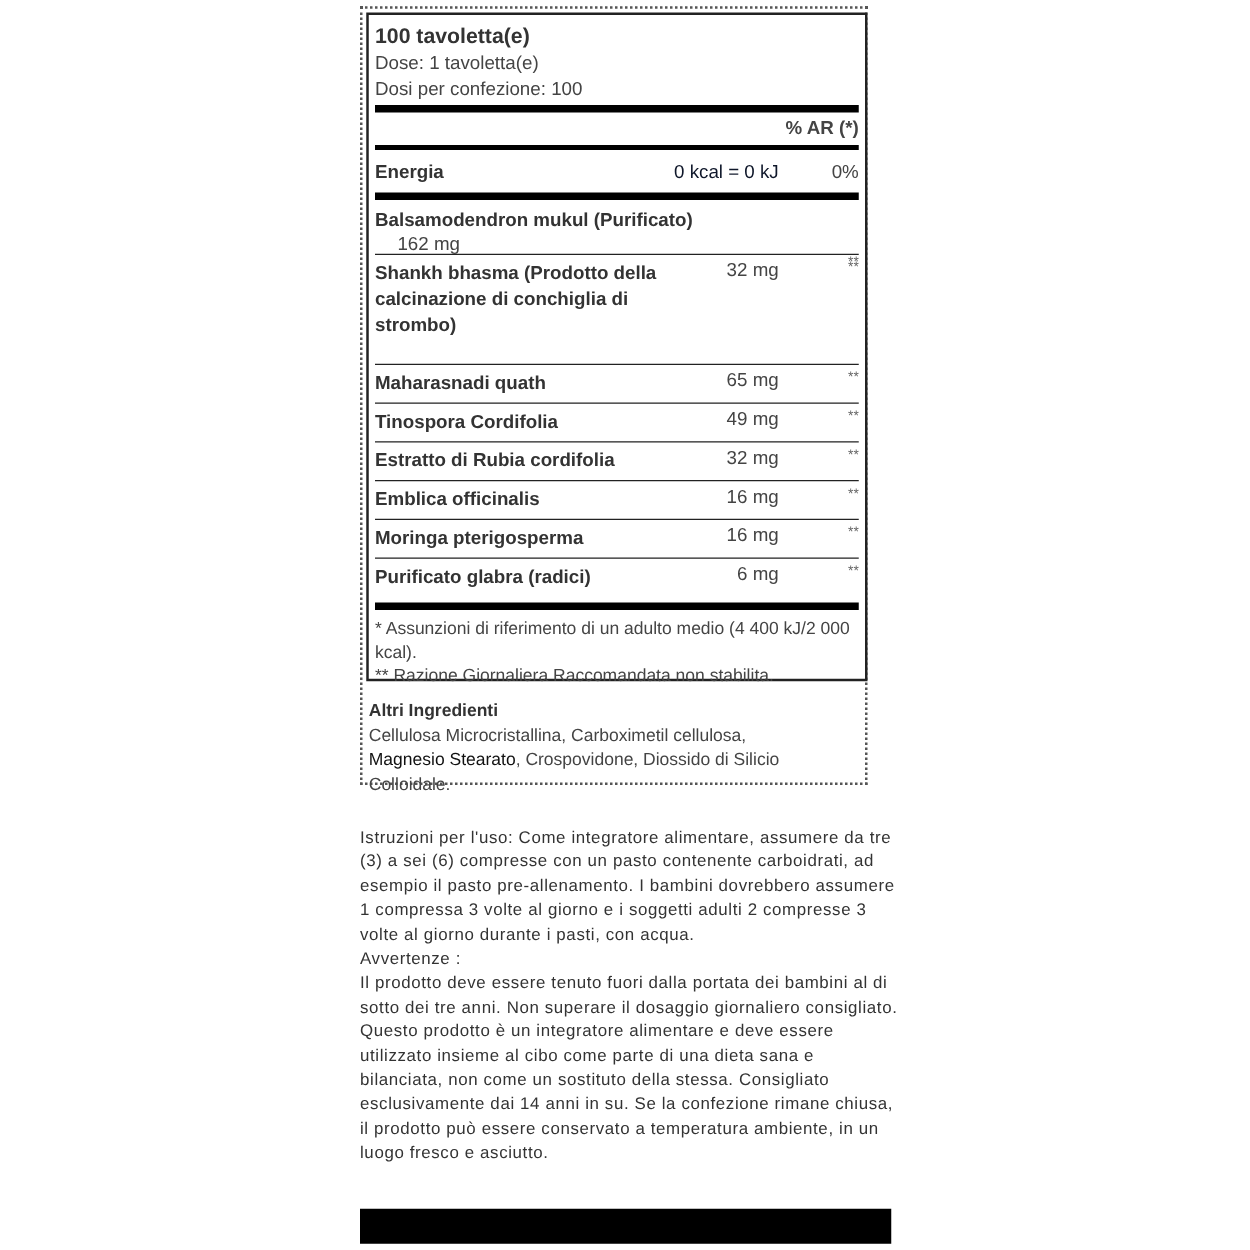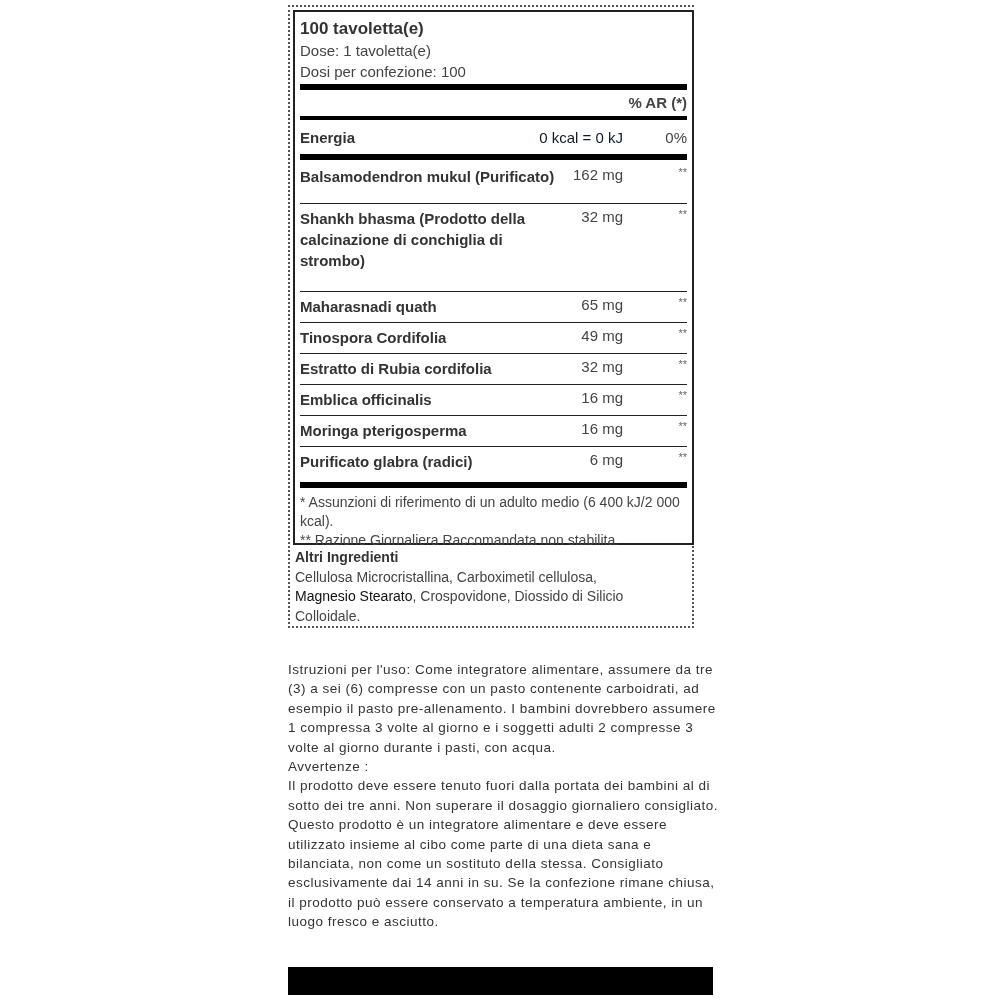--- a/index.html
+++ b/index.html
@@ -14,21 +14,21 @@
   .row { display:flex; border-bottom:1px solid #222; font-size:15px; }
   .row .name { width:255px; font-weight:bold; color:#333; line-height:21px; }
   .row .amt { width:68px; text-align:right; color:#444; }
   .row .pct { flex:1; text-align:right; color:#666; font-size:11px; }
   .energy { display:flex; font-size:15px; height:34px; align-items:center; }
   .energy .name { width:180px; font-weight:bold; }
   .energy .amt { width:143px; text-align:right; color:#0f172a; }
   .energy .pct { flex:1; text-align:right; color:#444; }
   .foot { font-size:14px; color:#444; line-height:19px; padding-top:5px; }
   .other { position:absolute; left:295px; top:548px; width:395px; font-size:14px; color:#444; line-height:19.5px; }
-  .other .h { font-weight:bold; color:#333; }
+  .other .h { font-weight:bold; color:#333;margin-top:11px; }
   .other .dark { color:#111; }
   .instr { position:absolute; left:288px; top:660px; width:430px; font-size:13.5px; color:#333; line-height:19.4px; letter-spacing:0.5px; }
   .blackbar { position:absolute; left:288px; top:967px; width:425px; height:28px; background:#000; }
 </style>
 </head>
 <body>
 
 <div class="outer"></div>
 
 <div class="panel">
@@ -38,21 +38,21 @@
   <div class="thick"></div>
   <div class="hdr">% AR (*)</div>
   <div class="mid"></div>
   <div class="energy">
     <span class="name">Energia</span>
     <span class="amt">0 kcal = 0 kJ</span>
     <span class="pct">0%</span>
   </div>
   <div class="thick" style="margin:0 0 2px 0"></div>
   <div id="rows">
-      <div class="row" style="height: 42px; padding-top: 4px; box-sizing: border-box;">
+      <div class="row" style="height: 42px; padding-top: 4px; box-sizing: border-box; flex-direction: column;">
         <span class="name">Balsamodendron mukul (Purificato)</span>
         <span class="amt">162 mg</span>
         <span class="pct">**</span>
       </div>
       <div class="row" style="height: 88px; padding-top: 4px; box-sizing: border-box;">
         <span class="name">Shankh bhasma (Prodotto della calcinazione di conchiglia di strombo)</span>
         <span class="amt">32 mg</span>
         <span class="pct">**</span>
       </div>
       <div class="row" style="height: 31px; padding-top: 4px; box-sizing: border-box;">
@@ -81,21 +81,21 @@
         <span class="pct">**</span>
       </div>
       <div class="row" style="height: 31px; padding-top: 4px; box-sizing: border-box; border-bottom: none;">
         <span class="name">Purificato glabra (radici)</span>
         <span class="amt">6 mg</span>
         <span class="pct">**</span>
       </div>
     </div>
   <div class="thick" style="margin:4px 0 0 0"></div>
   <div class="foot">
-    <div>* Assunzioni di riferimento di un adulto medio (6 400 kJ/2 000 kcal).</div>
+    <div>* Assunzioni di riferimento di un adulto medio (4 400 kJ/2 000 kcal).</div>
     <div>** Razione Giornaliera Raccomandata non stabilita.</div>
   </div>
 </div>
 
 <div class="other">
   <div class="h">Altri Ingredienti</div>
   <div><span>Cellulosa Microcristallina, Carboximetil cellulosa,</span><br><span class="dark">Magnesio Stearato</span><span>, Crospovidone, Diossido di Silicio Colloidale.</span></div>
 </div>
 
 <div class="instr">

